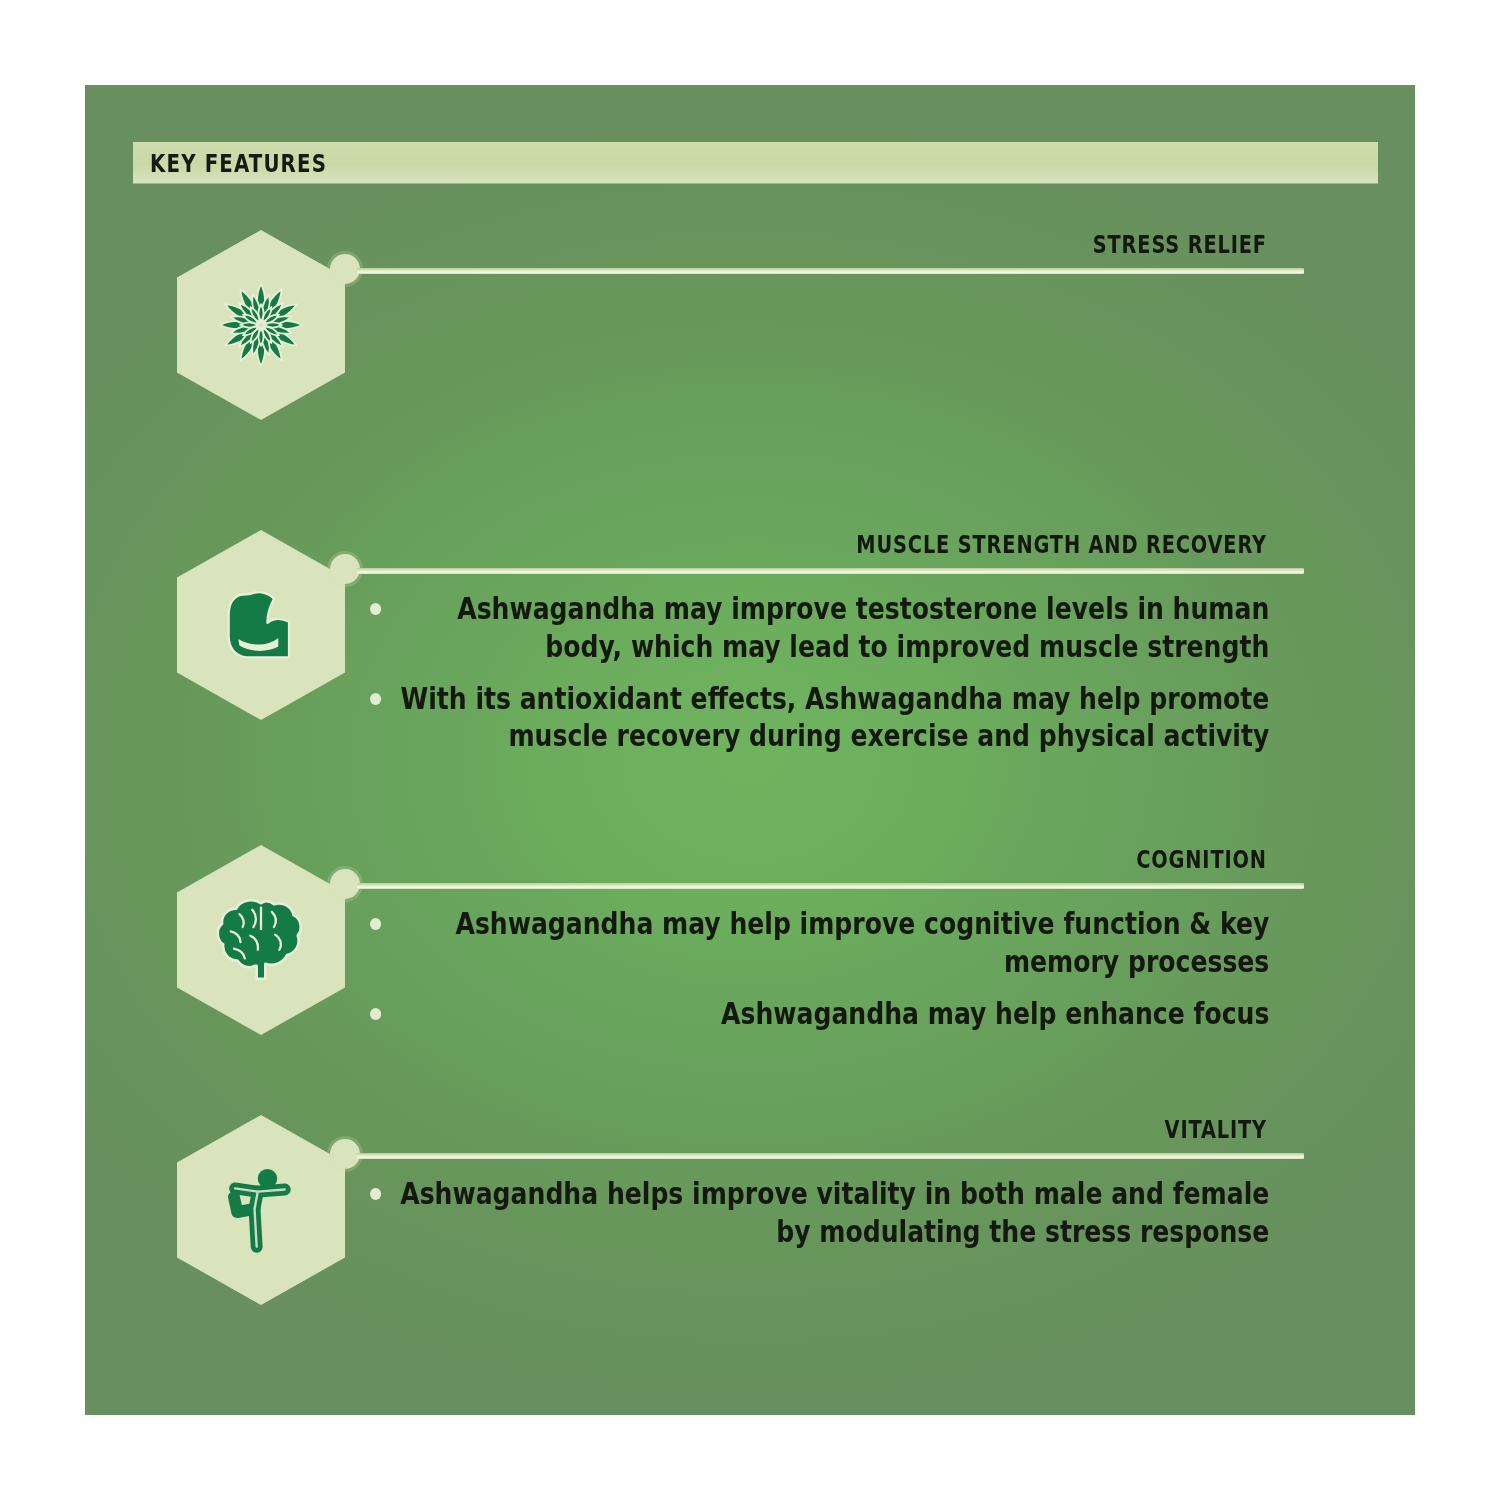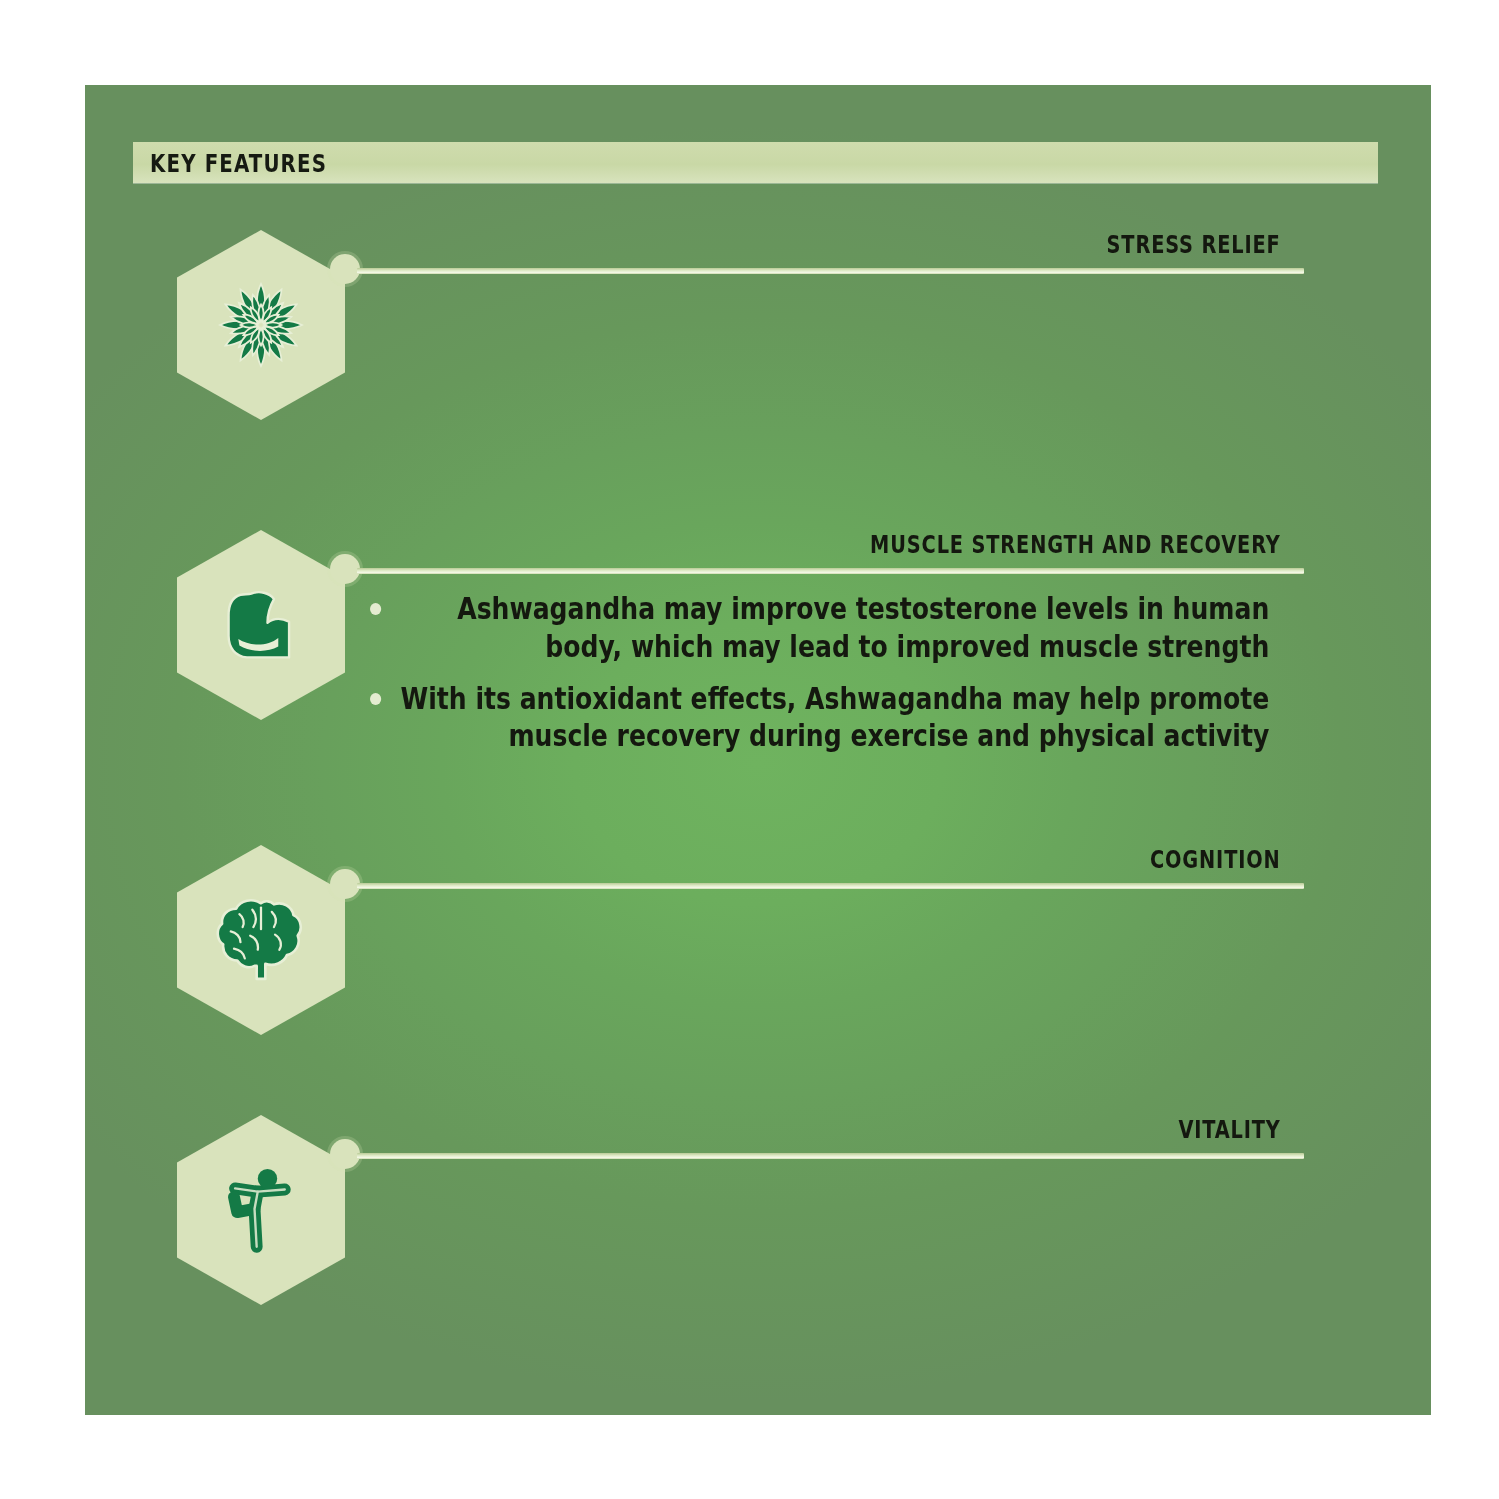--- a/index.html
+++ b/index.html
@@ -23,21 +23,20 @@
     height: 1330px;
     background:
       radial-gradient(ellipse 62% 48% at 50% 51%,
         #6fb35f 0%,
         #6cae5d 22%,
         #69a65c 38%,
         #68a05c 52%,
         #67985b 70%,
         #67905e 100%);
     overflow: hidden;
-    padding-left: 16px;
   }
 
   
   #kf-bar {
     position: absolute;
     left: 48px;
     top: 57px;
     width: 1245px;
     height: 41px;
     background: linear-gradient(180deg, #cfdcad 0%, #c9d8a6 55%, #d8e3bd 100%);
@@ -276,20 +275,24 @@
             <path d="M25,58 C30,59 34,62 35,67"></path>
             <path d="M50,20 L50,40"></path>
           </g>
         </svg>
       </div>
     </div>
     <div class="dot"></div>
     <div class="fcol">
       <div class="ftitle">COGNITION</div>
       <div class="fline"></div>
+      <ul class="fbullets">
+        <li><span>Ashwagandha may help improve cognitive function &amp; key memory processes</span></li>
+        <li><span>Ashwagandha may help enhance focus</span></li>
+      </ul>
     </div>
   </div>
 
   <div class="feature" style="top:1030px;">
     <div class="hexwrap">
       <div class="hex"></div>
       <div class="hex-icon">
         <svg viewBox="0 0 100 100">
           <g fill="none" stroke="#147a46" stroke-width="11" stroke-linecap="round" stroke-linejoin="round">
             <path d="M26,30 L47,33 L72,31"></path>
@@ -301,16 +304,19 @@
             <path d="M26,30 L47,33 L72,31"></path>
             <path d="M47,33 L44,49 L46,84"></path>
           </g>
         </svg>
       </div>
     </div>
     <div class="dot"></div>
     <div class="fcol">
       <div class="ftitle">VITALITY</div>
       <div class="fline"></div>
+      <ul class="fbullets">
+        <li><span>Ashwagandha helps improve vitality in both male and female by modulating the stress response</span></li>
+      </ul>
     </div>
   </div>
 
 </div>
 
 </body></html>

